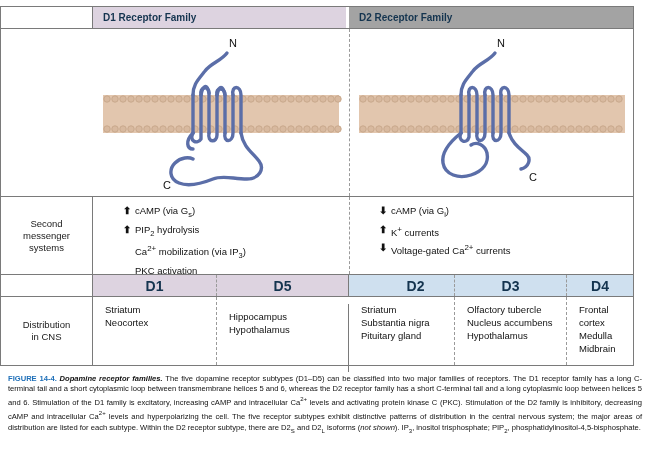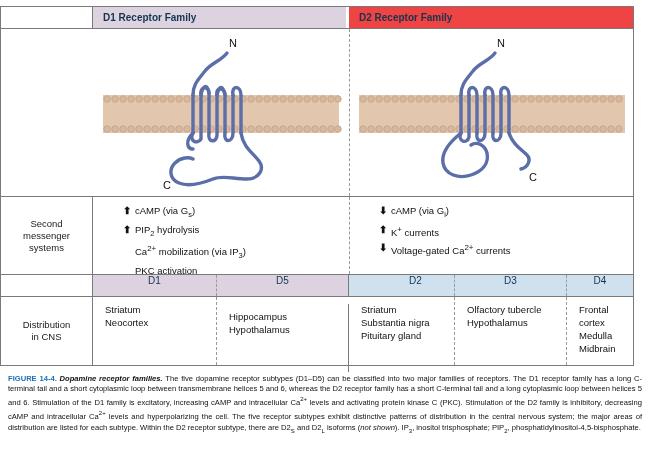--- a/index.html
+++ b/index.html
@@ -100,21 +100,21 @@
     color: #14344f;
   }
   .fam-d1 {
     left: 0;
     width: 253px;
     background: #ddd3e0;
   }
   .fam-d2 {
     left: 256px;
     right: 0;
-    background: #ef4444;
+    background: #a3a3a3;
   }
 
   
   .vdash {
     position: absolute;
     top: 0;
     bottom: 0;
     border-left: 1px dashed #9a9a9a;
   }
 
@@ -152,24 +152,24 @@
   .noarrow { display: inline-block; width: 12px; }
   sub { font-size: 7.5px; }
 
   
   .dcell {
     position: absolute;
     top: 0;
     height: 100%;
     box-sizing: border-box;
     display: flex;
-    align-items: flex-start;
+    align-items: center;
     justify-content: center;
-    font-size: 10px;
-    font-weight: normal;
+    font-size: 14px;
+    font-weight: bold;
     color: #14344f;
   }
   .dcell-body {
     display: block;
     align-items: unset;
     justify-content: unset;
     padding: 6px 0 0 12px;
     font-size: 9.5px;
     line-height: 13px;
     font-weight: normal;
@@ -498,20 +498,21 @@
           <div>Hippocampus</div>
           <div>Hypothalamus</div>
         </div>
         <div class="dcell dcell-body dsep" style="left:256px; width:106px;">
           <div>Striatum</div>
           <div>Substantia nigra</div>
           <div>Pituitary gland</div>
         </div>
         <div class="dcell dcell-body dsep" style="left:362px; width:112px;">
           <div>Olfactory tubercle</div>
+          <div>Nucleus accumbens</div>
           <div>Hypothalamus</div>
         </div>
         <div class="dcell dcell-body" style="left:474px; right:0;">
           <div>Frontal cortex</div>
           <div>Medulla</div>
           <div>Midbrain</div>
         </div>
       </div>
     </div>
 

